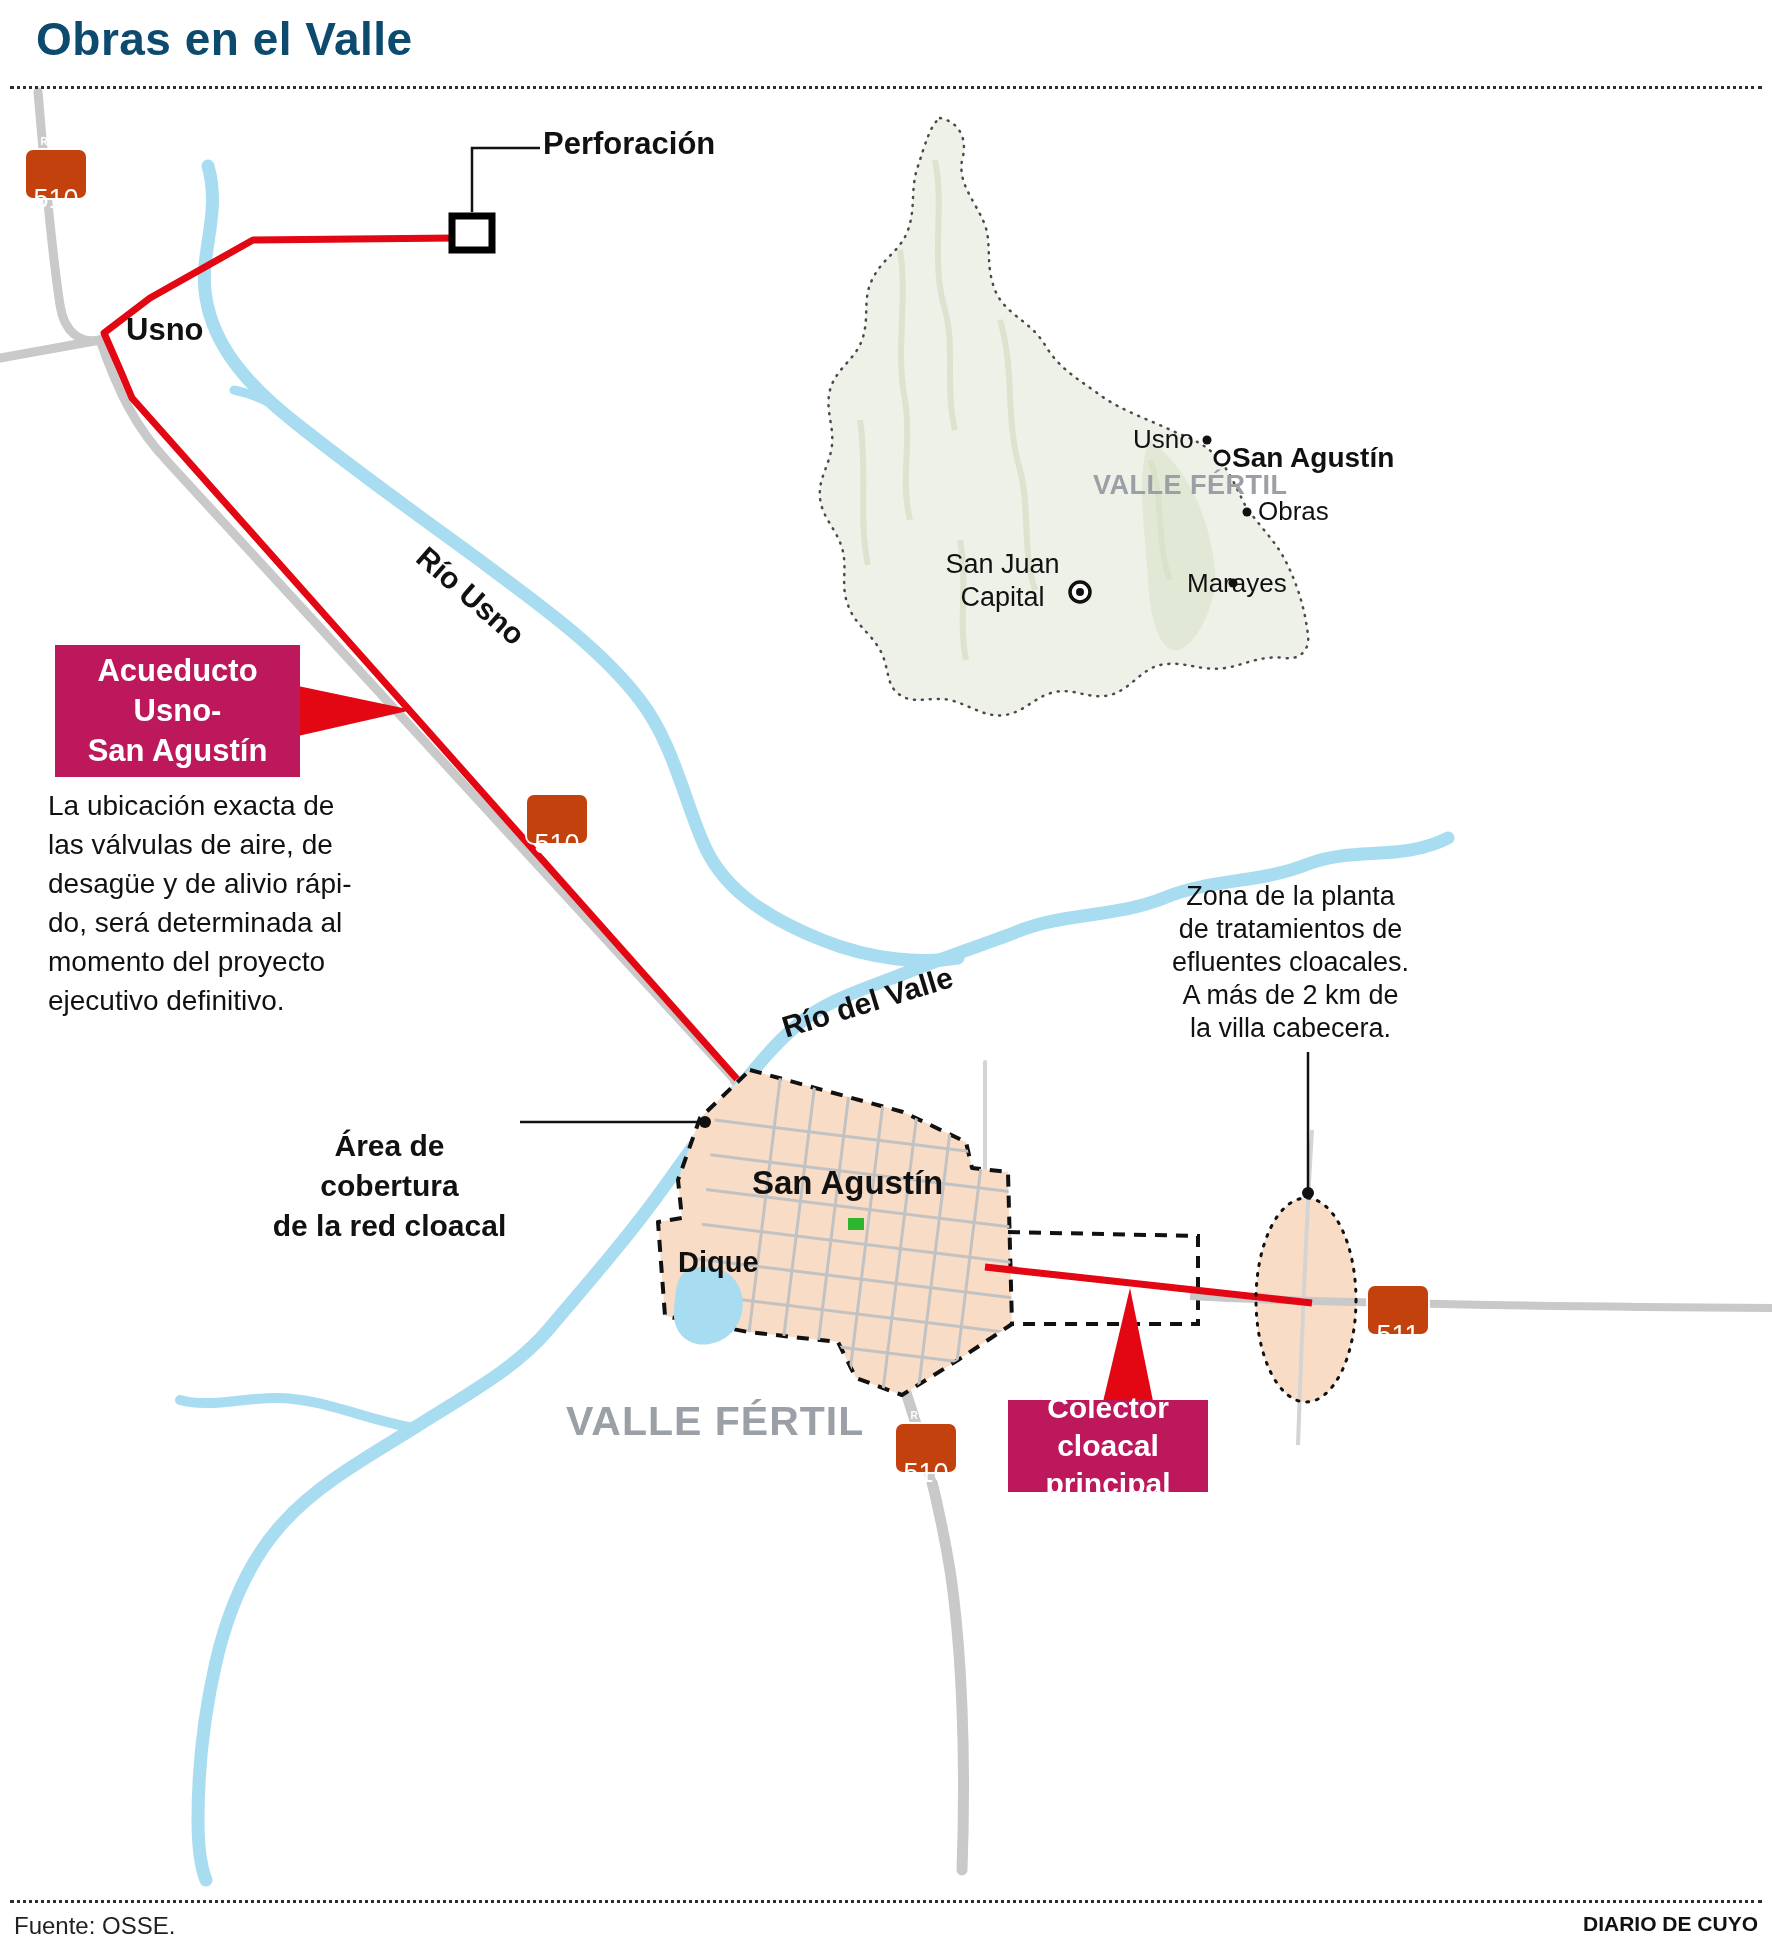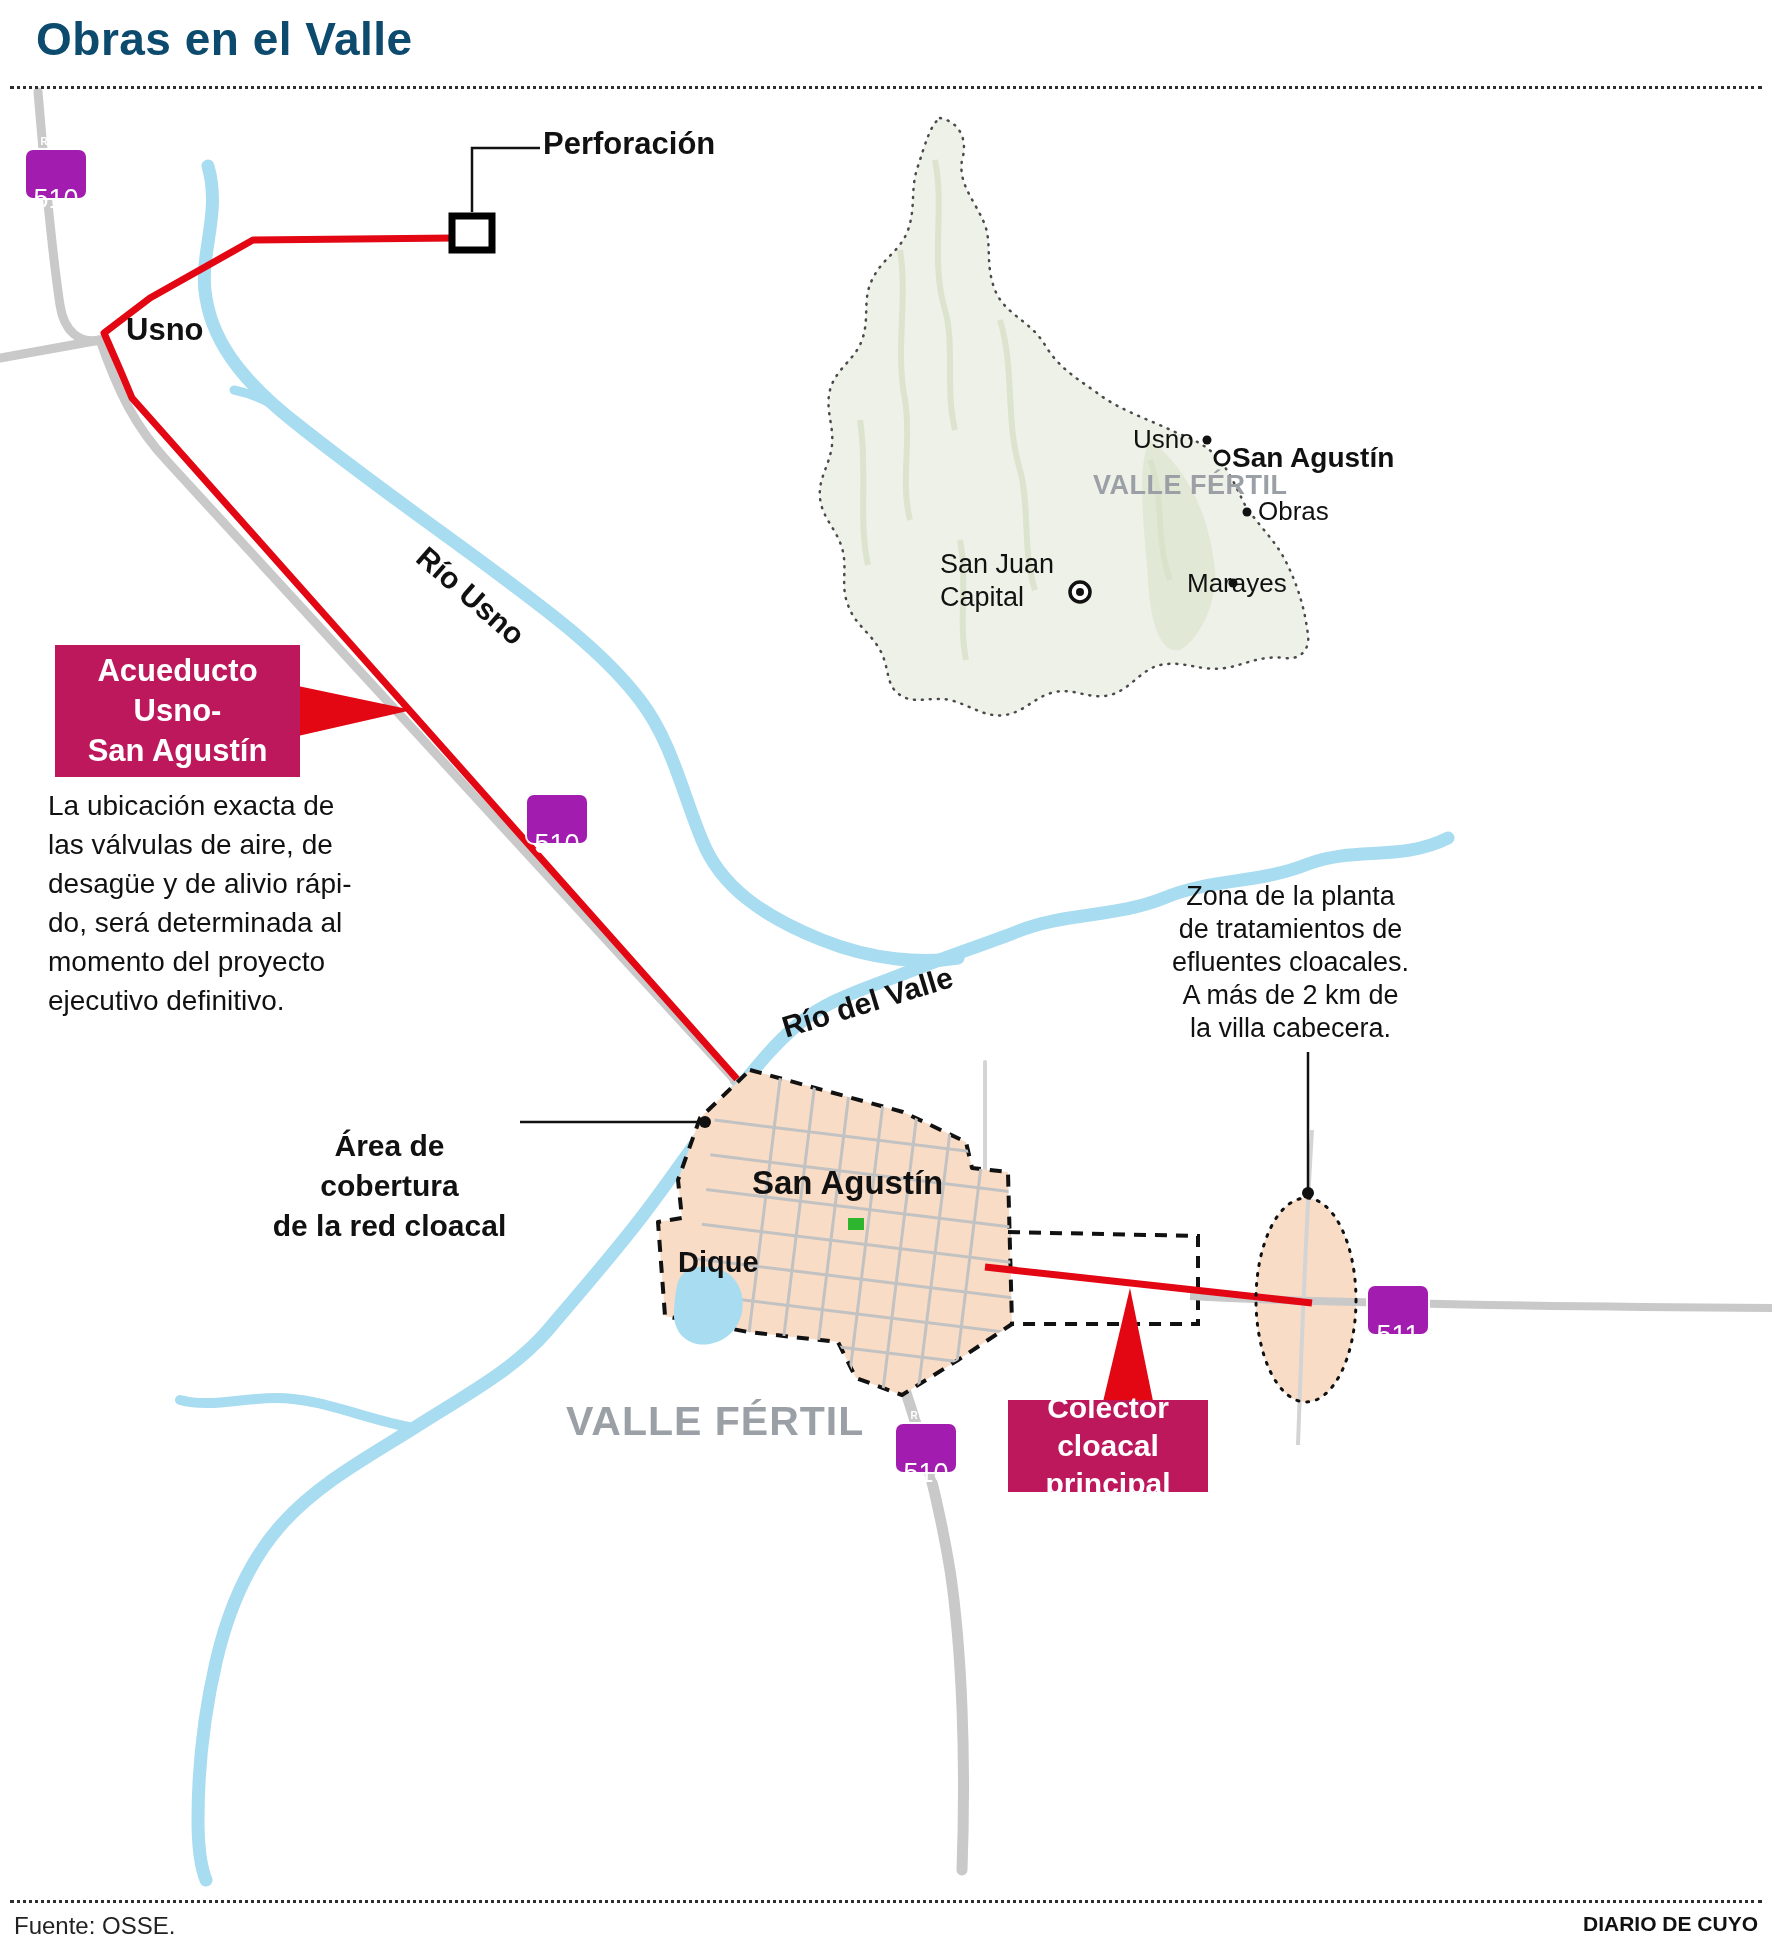--- a/index.html
+++ b/index.html
@@ -24,35 +24,35 @@
   .lbl-dique { left:678px; top:1246px; font-size:29px; font-weight:bold; }
   .lbl-valle-fertil { left:566px; top:1398px; font-size:41px; font-weight:bold; color:#9aa0a6; letter-spacing:1px; }
   .lbl-area { left:262px; top:1098px; width:255px; text-align:center; font-size:30px; font-weight:bold; line-height:40px;margin-top:28px; }
   .lbl-zona { left:1158px; top:880px; width:265px; text-align:center; font-size:27px; line-height:33px; }
   .paragraph { left:48px; top:786px; width:320px; font-size:28px; line-height:39px; }
 
   .callout { background:#be185d; color:#fff; font-weight:bold; text-align:center; display:flex; align-items:center; justify-content:center; white-space:pre-line; }
   .callout-acueducto { left:55px; top:645px; width:245px; height:132px; font-size:31px; line-height:40px; }
   .callout-colector { left:1008px; top:1400px; width:200px; height:92px; font-size:30px; line-height:38px; }
 
-  .shield { position:absolute; width:60px; height:48px; background:#a21caf; border-radius:7px; color:#fff; text-align:center;
+  .shield { position:absolute; width:60px; height:48px; background:#c2410c; border-radius:7px; color:#fff; text-align:center;
             box-shadow:0 0 0 2px rgba(255,255,255,0.9); display:flex; flex-direction:column; align-items:center; justify-content:center; }
   .shield .ruta { font-size:10px; font-weight:bold; letter-spacing:1px; line-height:11px; border-bottom:1px solid #fff; padding:0 3px 1px; margin-bottom:1px; }
   .shield .num { font-size:27px; font-weight:normal; line-height:27px;margin-top:36px; }
   .shield-1 { left:26px; top:150px; }
   .shield-2 { left:527px; top:795px; }
   .shield-3 { left:1368px; top:1286px; }
   .shield-4 { left:896px; top:1424px; }
 
   .inset-lbl { position:absolute; white-space:pre-line; }
   .inset-usno { left:1133px; top:424px; font-size:26px; }
   .inset-sa { left:1232px; top:442px; font-size:28px; font-weight:bold; }
   .inset-vf { left:1093px; top:470px; font-size:27px; font-weight:bold; color:#9aa0a6; letter-spacing:0.5px; }
   .inset-astica { left:1258px; top:496px; font-size:26px; }
-  .inset-sj { left:940px; top:548px; width:125px; text-align:left; font-size:27px; line-height:33px; }
+  .inset-sj { left:940px; top:548px; width:125px; text-align:center; font-size:27px; line-height:33px; }
   .inset-marayes { left:1163px; top:568px; font-size:26px;margin-left:24px; }
 </style>
 </head>
 <body>
 
 <div id="canvas">
 
   <svg width="1772" height="1948" viewBox="0 0 1772 1948">
     <defs>
       <clipPath id="townClip">

